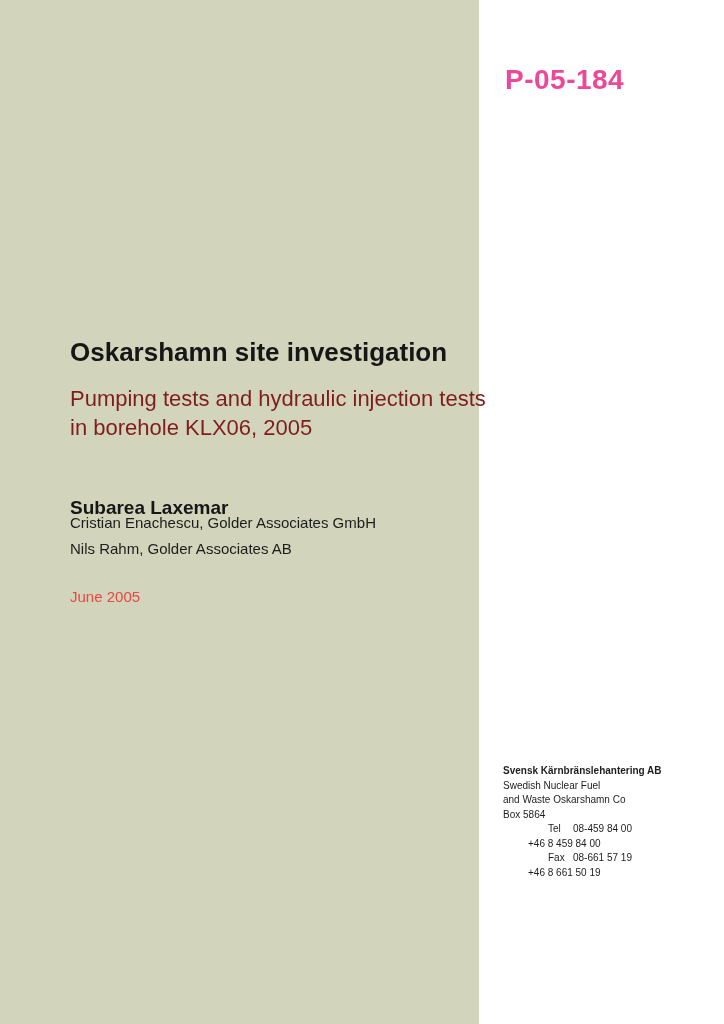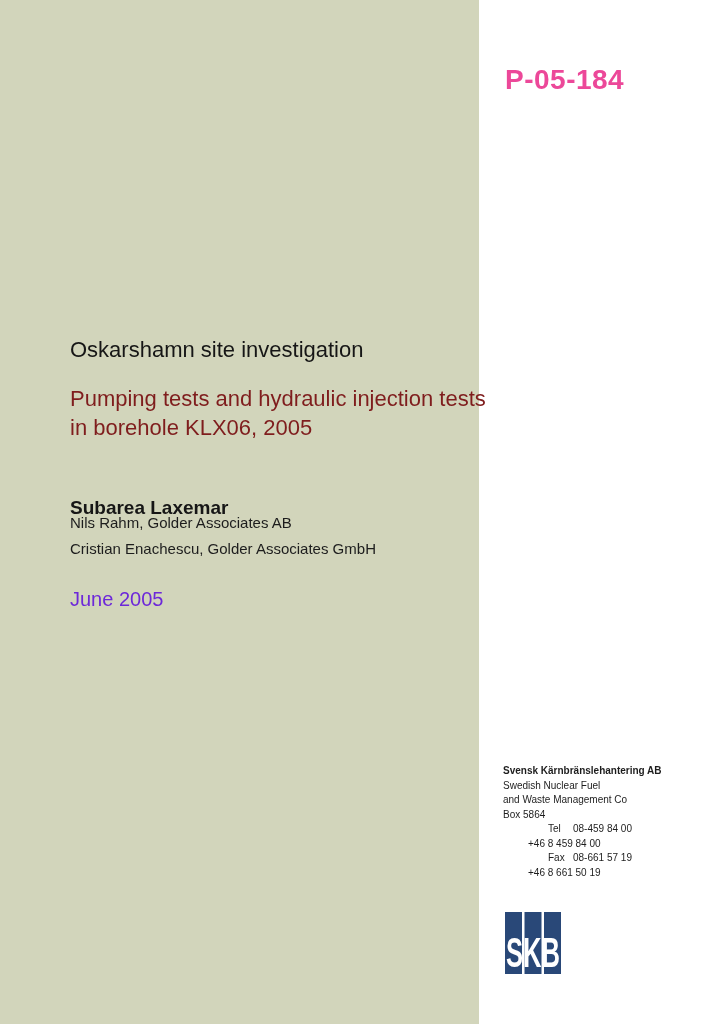--- a/index.html
+++ b/index.html
@@ -33,22 +33,22 @@
     font-size: 28px;
     font-weight: bold;
     letter-spacing: 0.5px;
     color: #ec4899;
     white-space: nowrap;
   }
   .series-title {
     position: absolute;
     left: 70px;
     top: 337px;
-    font-size: 22px;
-    font-weight: normal;
+    font-size: 26px;
+    font-weight: bold;
     color: #161616;
     white-space: nowrap;
   }
   .main-title {
     position: absolute;
     left: 70px;
     top: 384px;
     width: 418px;
     font-size: 22px;
     font-weight: normal;
@@ -70,22 +70,22 @@
     left: 70px;
     top: 510px;
     font-size: 15px;
     line-height: 26px;
     color: #1d1d1d;
   }
   .date {
     position: absolute;
     left: 70px;
     top: 588px;
-    font-size: 20px;
-    color: #6d28d9;
+    font-size: 15px;
+    color: #ef4444;
     white-space: nowrap;
   }
   .publisher-block {
     position: absolute;
     left: 503px;
     top: 764px;
     width: 210px;
     font-size: 10px;
     line-height: 14.5px;
     color: #1d1d1d;
@@ -121,45 +121,37 @@
 
   <div class="report-number">P-05-184</div>
 
   <div class="series-title">Oskarshamn site investigation</div>
 
   <div class="main-title">Pumping tests and hydraulic injection tests in borehole KLX06, 2005</div>
 
   <div class="subtitle">Subarea Laxemar</div>
 
   <div class="authors">
+    <div>Cristian Enachescu, Golder Associates GmbH</div>
     <div>Nils Rahm, Golder Associates AB</div>
-    <div>Cristian Enachescu, Golder Associates GmbH</div>
   </div>
 
   <div class="date">June 2005</div>
 
   <div class="publisher-block">
     <div class="publisher-name">Svensk Kärnbränslehantering AB</div>
     <div>Swedish Nuclear Fuel</div>
-    <div>and Waste Management Co</div>
+    <div>and Waste Oskarshamn Co</div>
     <div>Box 5864</div>
     <div class="phone-row">
       <span class="phone-label">Tel</span>
       <span>08-459 84 00</span>
     </div>
     <div class="phone-indent">+46 8 459 84 00</div>
     <div class="phone-row">
       <span class="phone-label">Fax</span>
       <span>08-661 57 19</span>
     </div>
     <div class="phone-indent">+46 8 661 50 19</div>
   </div>
 
-  <div class="skb-logo">
-    <svg width="56" height="62" viewBox="0 0 56 62" xmlns="http://www.w3.org/2000/svg">
-      <rect x="0" y="0" width="17" height="62" fill="#294878"></rect>
-      <rect x="19.5" y="0" width="17" height="62" fill="#294878"></rect>
-      <rect x="39" y="0" width="17" height="62" fill="#294878"></rect>
-      <text x="28" y="55" text-anchor="middle" font-size="42" font-weight="bold" fill="#ffffff" textLength="54" lengthAdjust="spacingAndGlyphs" font-family="Liberation Sans, sans-serif">SKB</text>
-    </svg>
-  </div>
 
 </div>
 
 </body></html>

